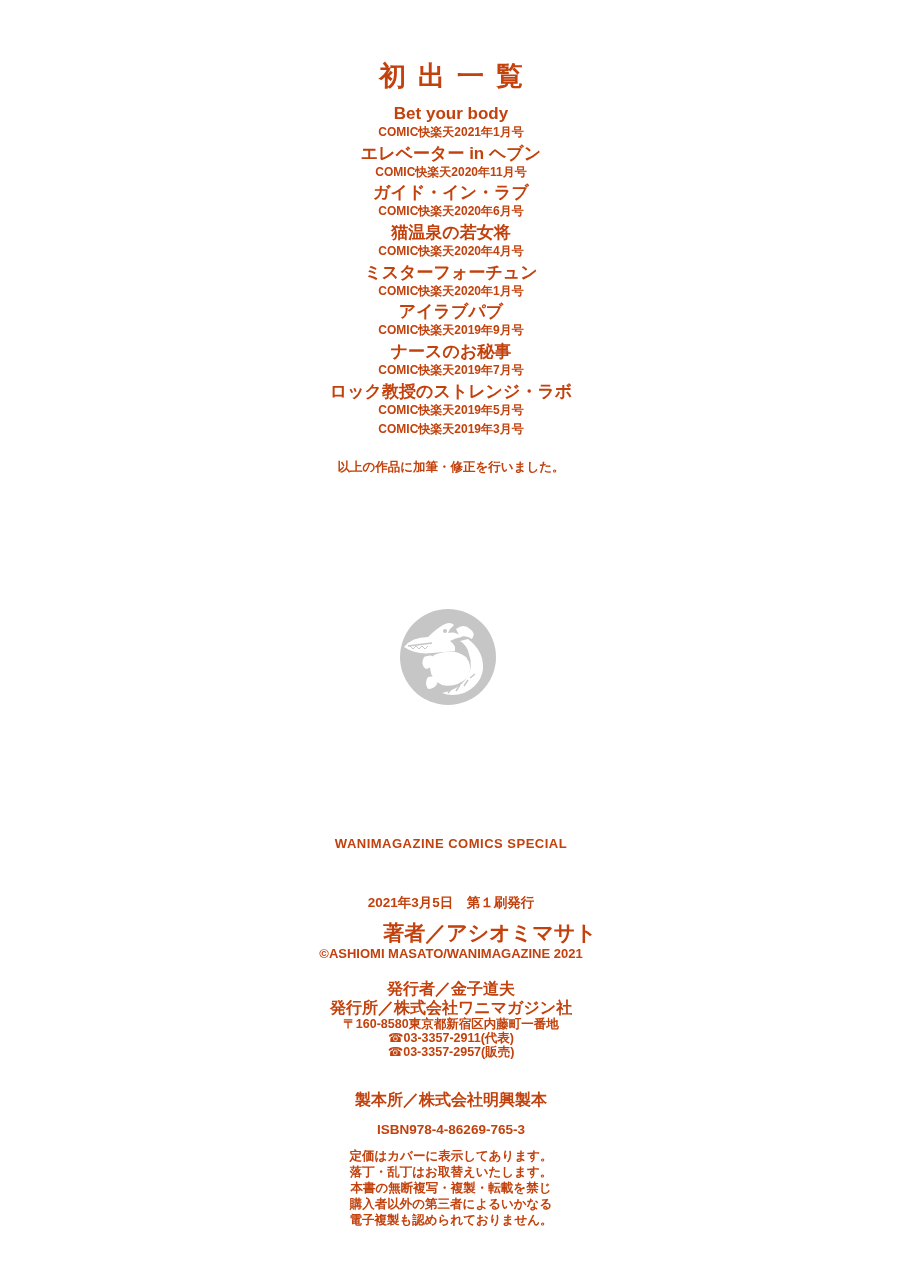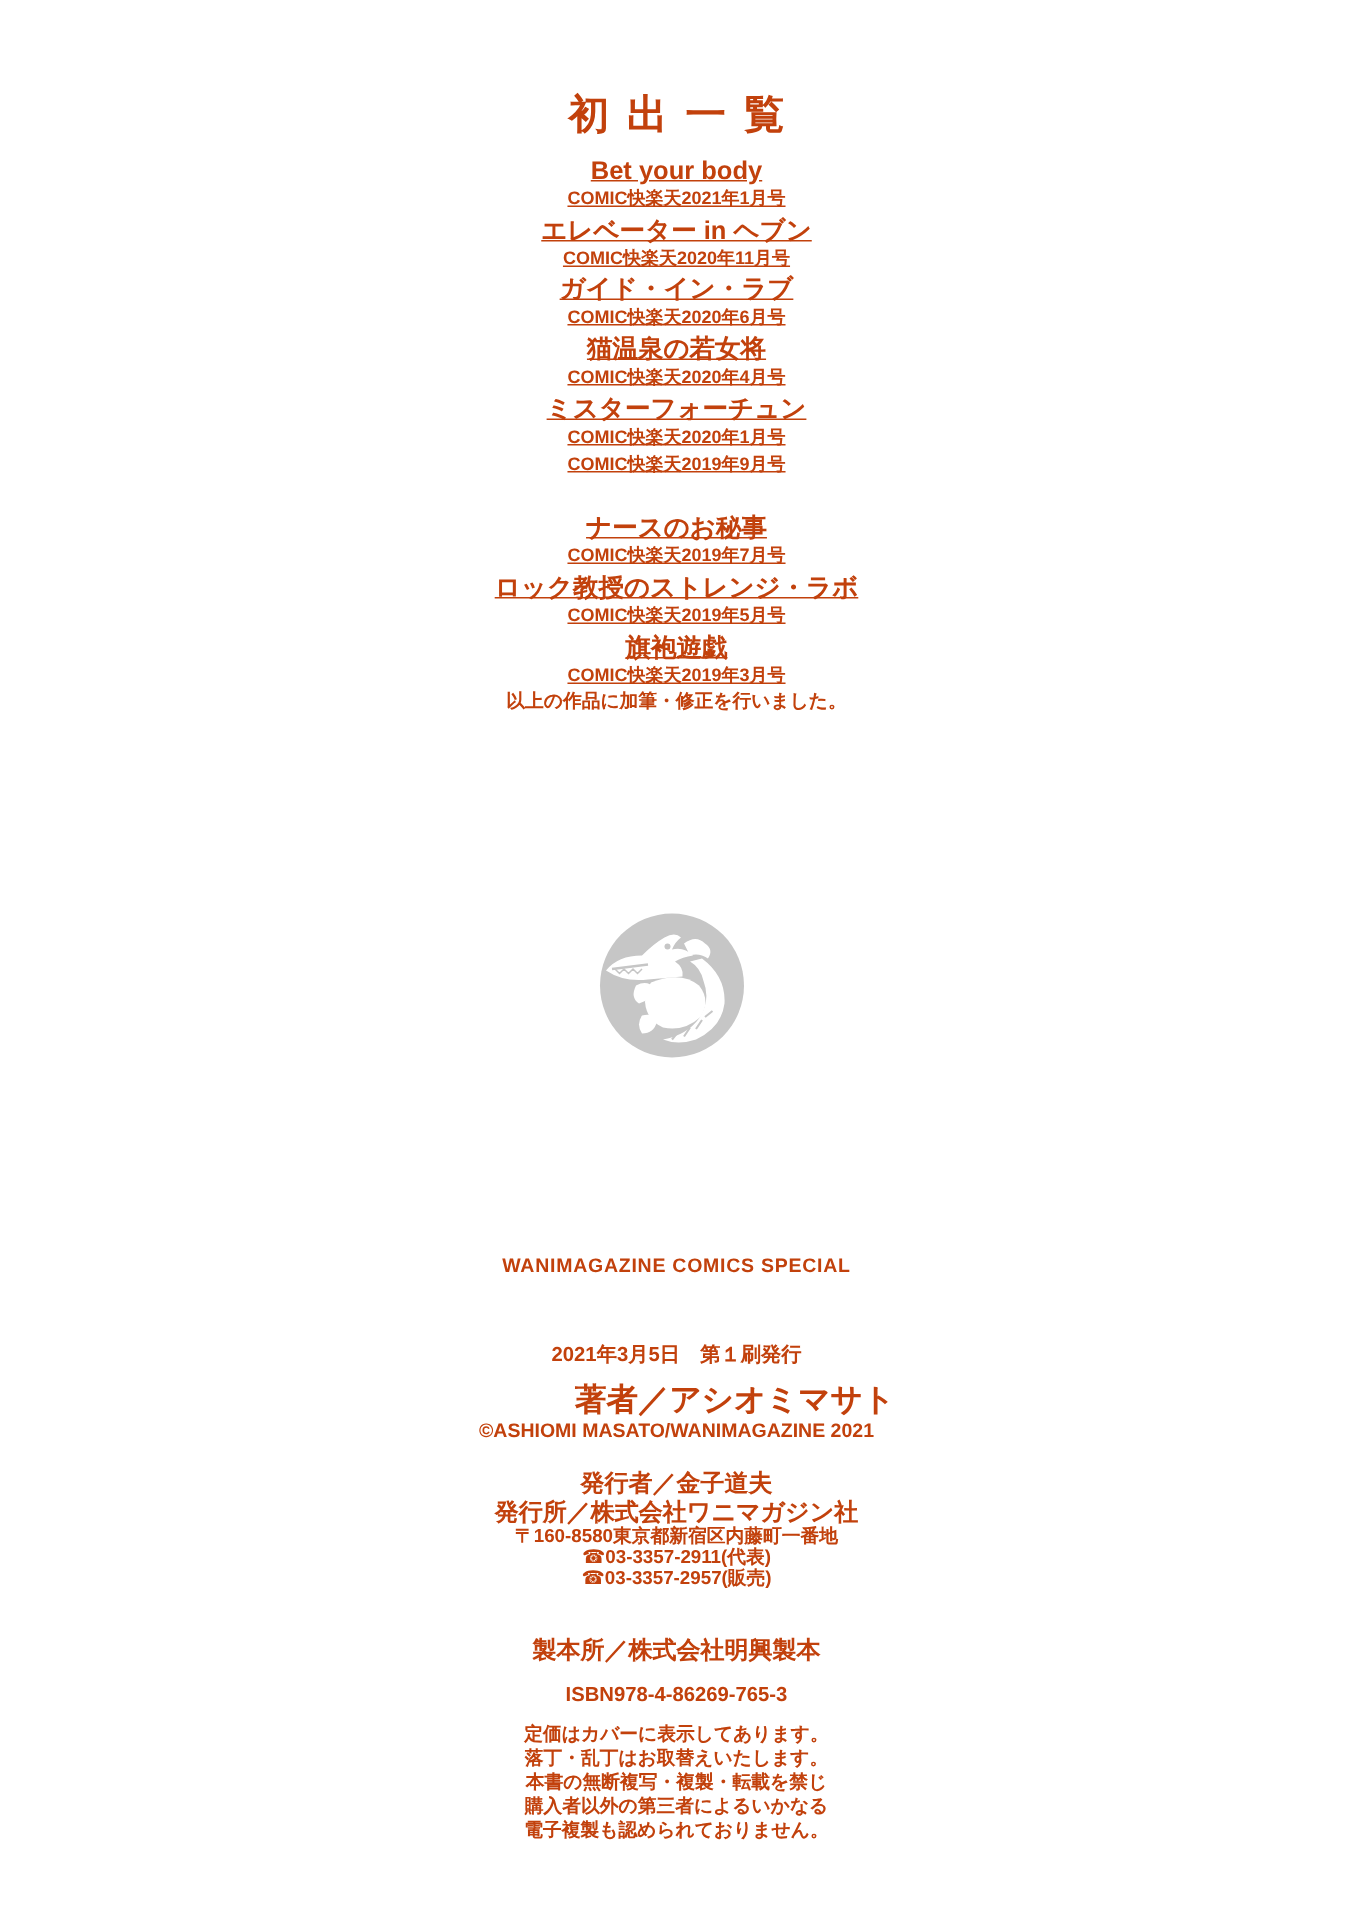--- a/index.html
+++ b/index.html
@@ -33,21 +33,20 @@
   }
   #works-list {
     position: absolute;
     top: 103px;
     left: 0;
     width: 100%;
   }
   .work {
     height: 39.7px;
     text-align: center;
-    text-decoration: underline;
   }
   .work-title {
     font-size: 17px;
     line-height: 21px;
   }
   .work-source {
     font-size: 12px;
     line-height: 16px;
   }
   #revision-note {
@@ -108,32 +107,32 @@
     </div>
     <div class="work">
       <div class="work-title">猫温泉の若女将</div>
       <div class="work-source">COMIC快楽天2020年4月号</div>
     </div>
     <div class="work">
       <div class="work-title">ミスターフォーチュン</div>
       <div class="work-source">COMIC快楽天2020年1月号</div>
     </div>
     <div class="work">
+      <div class="work-title">アイラブパブ</div>
       <div class="work-source">COMIC快楽天2019年9月号</div>
     </div>
     <div class="work">
       <div class="work-title">ナースのお秘事</div>
       <div class="work-source">COMIC快楽天2019年7月号</div>
     </div>
     <div class="work">
       <div class="work-title">ロック教授のストレンジ・ラボ</div>
       <div class="work-source">COMIC快楽天2019年5月号</div>
     </div>
     <div class="work">
-      <div class="work-title">旗袍遊戯</div>
       <div class="work-source">COMIC快楽天2019年3月号</div>
     </div>
   </div>
 
   <div id="revision-note" class="cline">以上の作品に加筆・修正を行いました。</div>
 
   <div id="logo-wrap">
     <svg width="100" height="100" viewBox="0 0 100 100">
       <circle cx="50" cy="50" r="48" fill="#c6c6c6"></circle>
 

